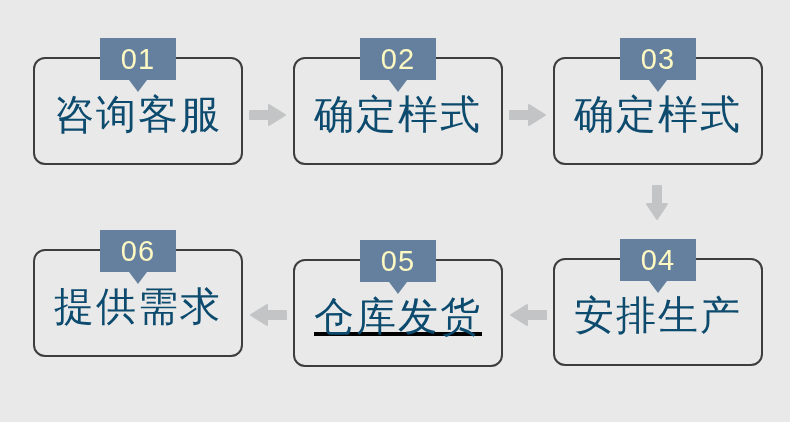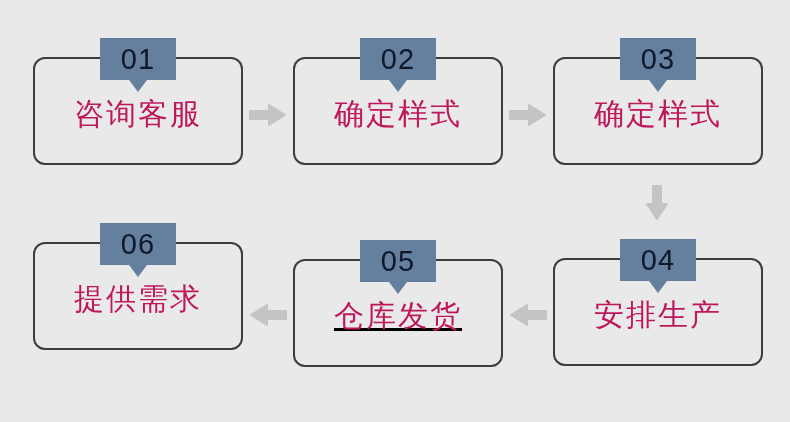--- a/index.html
+++ b/index.html
@@ -19,40 +19,40 @@
     width: 210px;
     height: 108px;
     box-sizing: border-box;
     border: 2px solid #3d3d3d;
     border-radius: 12px;
     display: flex;
     align-items: center;
     justify-content: center;
   }
   .step-label {
-    font-size: 30px;
-    color: #be185d;
+    font-size: 40px;
+    color: #0c4a6e;
     letter-spacing: 2px;
     padding-top: 6px;
     white-space: nowrap;
   }
   .badge {
     position: absolute;
     left: 50%;
     top: -21px;
     transform: translateX(-50%);
     width: 76px;
     height: 42px;
     background: #64809e;
     display: flex;
     align-items: center;
     justify-content: center;
   }
   .badge-number {
-    color: #0f172a;
+    color: #fef9c3;
     font-size: 29px;
     letter-spacing: 1px;
   }
   .badge::after {
     content: "";
     position: absolute;
     top: 100%;
     left: 50%;
     transform: translateX(-50%);
     width: 0; height: 0;
@@ -60,21 +60,21 @@
     border-right: 9px solid transparent;
     border-top: 12px solid #64809e;
   }
   .arrow { position: absolute; }
   .arrow svg { display: block; }
   .pos-step-1 { left: 33px;  top: 57px; }
   .pos-step-2 { left: 293px; top: 57px; }
   .pos-step-3 { left: 553px; top: 57px; }
   .pos-step-4 { left: 553px; top: 258px; }
   .pos-step-5 { left: 293px; top: 259px; text-decoration: underline; }
-  .pos-step-6 { left: 33px;  top: 242px; }
+  .pos-step-6 { left: 33px;  top: 249px; }
   .pos-arrow-1 { left: 249px; top: 102px; }
   .pos-arrow-2 { left: 509px; top: 102px; }
   .pos-arrow-3 { left: 644px; top: 185px; }
   .pos-arrow-4 { left: 509px; top: 302px; }
   .pos-arrow-5 { left: 249px; top: 302px; }
 </style>
 </head>
 <body>
 
 <div class="canvas">

